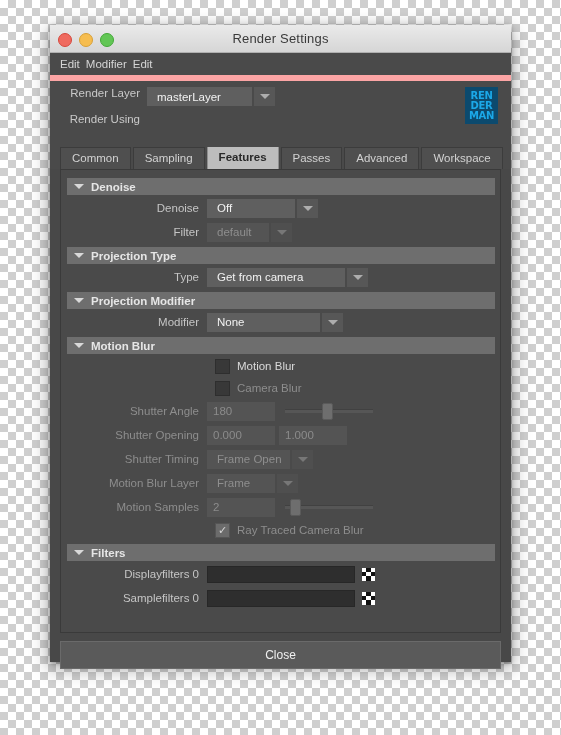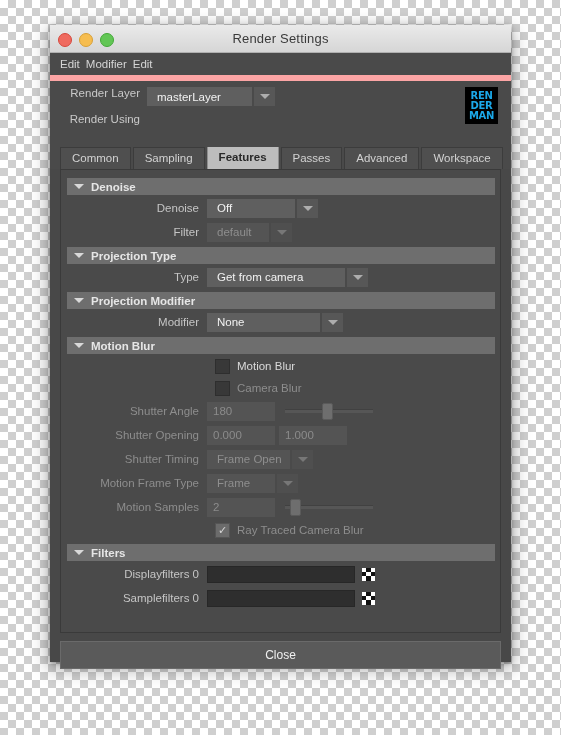--- a/index.html
+++ b/index.html
@@ -102,21 +102,21 @@
   }
   .combo.disabled .field { color: #8e8e8e; background: #545454; }
   .combo.disabled .arrowbox { background: #4f4f4f; }
   .combo.disabled .tri-down { border-top-color: #777; }
 
   
   #renderman-logo {
     position: absolute;
     right: 13px; top: 6px;
     width: 33px; height: 37px;
-    background: #000000;
+    background: #0c4a6e;
     display: flex;
     flex-direction: column;
     align-items: center;
     justify-content: center;
     line-height: 10px;
     padding: 2px 0;
     box-sizing: border-box;
   }
   #renderman-logo span {
     font-family: "DejaVu Sans", sans-serif;
@@ -419,21 +419,21 @@
       <div class="rowlabel dim">Shutter Timing</div>
       <div class="combo disabled">
         <div class="field" style="width:83px;">Frame Open</div>
         <div class="arrowbox">
           <div class="tri-down"></div>
         </div>
       </div>
     </div>
 
     <div class="row">
-      <div class="rowlabel dim">Motion Frame Type</div>
+      <div class="rowlabel dim">Motion Blur Layer</div>
       <div class="combo disabled">
         <div class="field" style="width:68px;">Frame</div>
         <div class="arrowbox">
           <div class="tri-down"></div>
         </div>
       </div>
     </div>
 
     <div class="row">
       <div class="rowlabel dim">Motion Samples</div>

